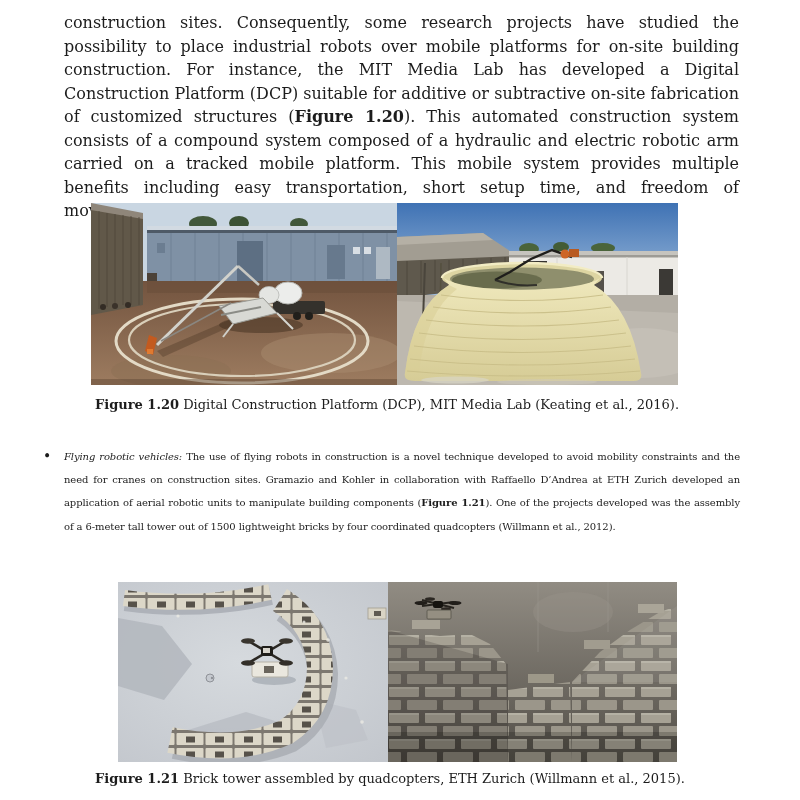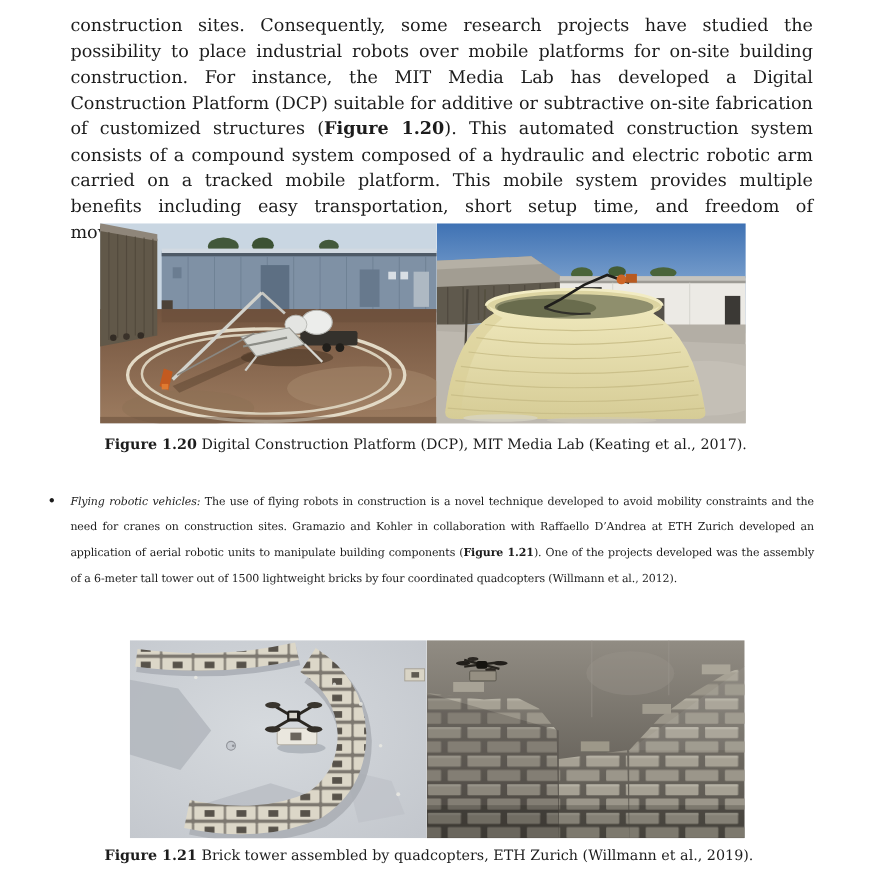--- a/index.html
+++ b/index.html
@@ -149,21 +149,21 @@
         <path d="M 175 54 L 155 47 L 134 56 L 113 69 L 98 77" stroke="#1f1e1b" stroke-width="2.4" fill="none"></path>
         <path d="M 98 77 Q 118 84 140 82" stroke="#2a2926" stroke-width="2" fill="none" opacity="0.9"></path>
         <circle cx="168" cy="51" r="4.5" fill="#cd6526"></circle>
         <rect x="172" y="46" width="10" height="8" fill="#b85a20"></rect>
       </g>
       <ellipse cx="58" cy="177" rx="34" ry="3.5" fill="#d9d5c6" opacity="0.7"></ellipse>
       <ellipse cx="150" cy="179" rx="50" ry="3" fill="#cfcaba" opacity="0.5"></ellipse>
     </svg>
   </div>
 
-  <p class="caption cap120"><b>Figure 1.20</b><span> Digital Construction Platform (DCP), MIT Media Lab (Keating et al., 2017).</span></p>
+  <p class="caption cap120"><b>Figure 1.20</b><span> Digital Construction Platform (DCP), MIT Media Lab (Keating et al., 2016).</span></p>
 
   <div class="bullet-item">
     <span class="bullet-marker">•</span>
     <p class="body-text bullet-text"><i>Flying robotic vehicles:</i><span> The use of flying robots in construction is a novel technique developed to avoid mobility constraints and the need for cranes on construction sites. Gramazio and Kohler in collaboration with Raffaello D’Andrea at ETH Zurich developed an application of aerial robotic units to manipulate building components (</span><b>Figure 1.21</b><span>). One of the projects developed was the assembly of a 6-meter tall tower out of 1500 lightweight bricks by four coordinated quadcopters (Willmann et al., 2012).</span></p>
   </div>
 
   <div class="figure fig121">
 
     <svg class="photo" width="270" height="180" viewBox="0 0 270 180">
       <defs>
@@ -247,15 +247,15 @@
         <ellipse cx="-17" cy="-1" rx="6.5" ry="2" fill="#211e1a"></ellipse>
         <ellipse cx="17" cy="-1" rx="6.5" ry="2" fill="#211e1a"></ellipse>
         <ellipse cx="-8" cy="-5" rx="5" ry="1.8" fill="#2b2722"></ellipse>
         <ellipse cx="8" cy="5" rx="5" ry="1.8" fill="#2b2722"></ellipse>
         <rect x="-5" y="-3" width="10" height="7" rx="2" fill="#15130f"></rect>
         <rect x="-11" y="6" width="24" height="9" rx="1" fill="#958f82" stroke="#57534a" stroke-width="0.8"></rect>
       </g>
     </svg>
   </div>
 
-  <p class="caption cap121"><b>Figure 1.21</b><span> Brick tower assembled by quadcopters, ETH Zurich (Willmann et al., 2019).</span></p>
+  <p class="caption cap121"><b>Figure 1.21</b><span> Brick tower assembled by quadcopters, ETH Zurich (Willmann et al., 2015).</span></p>
 
 </div>
 
 </body></html>

